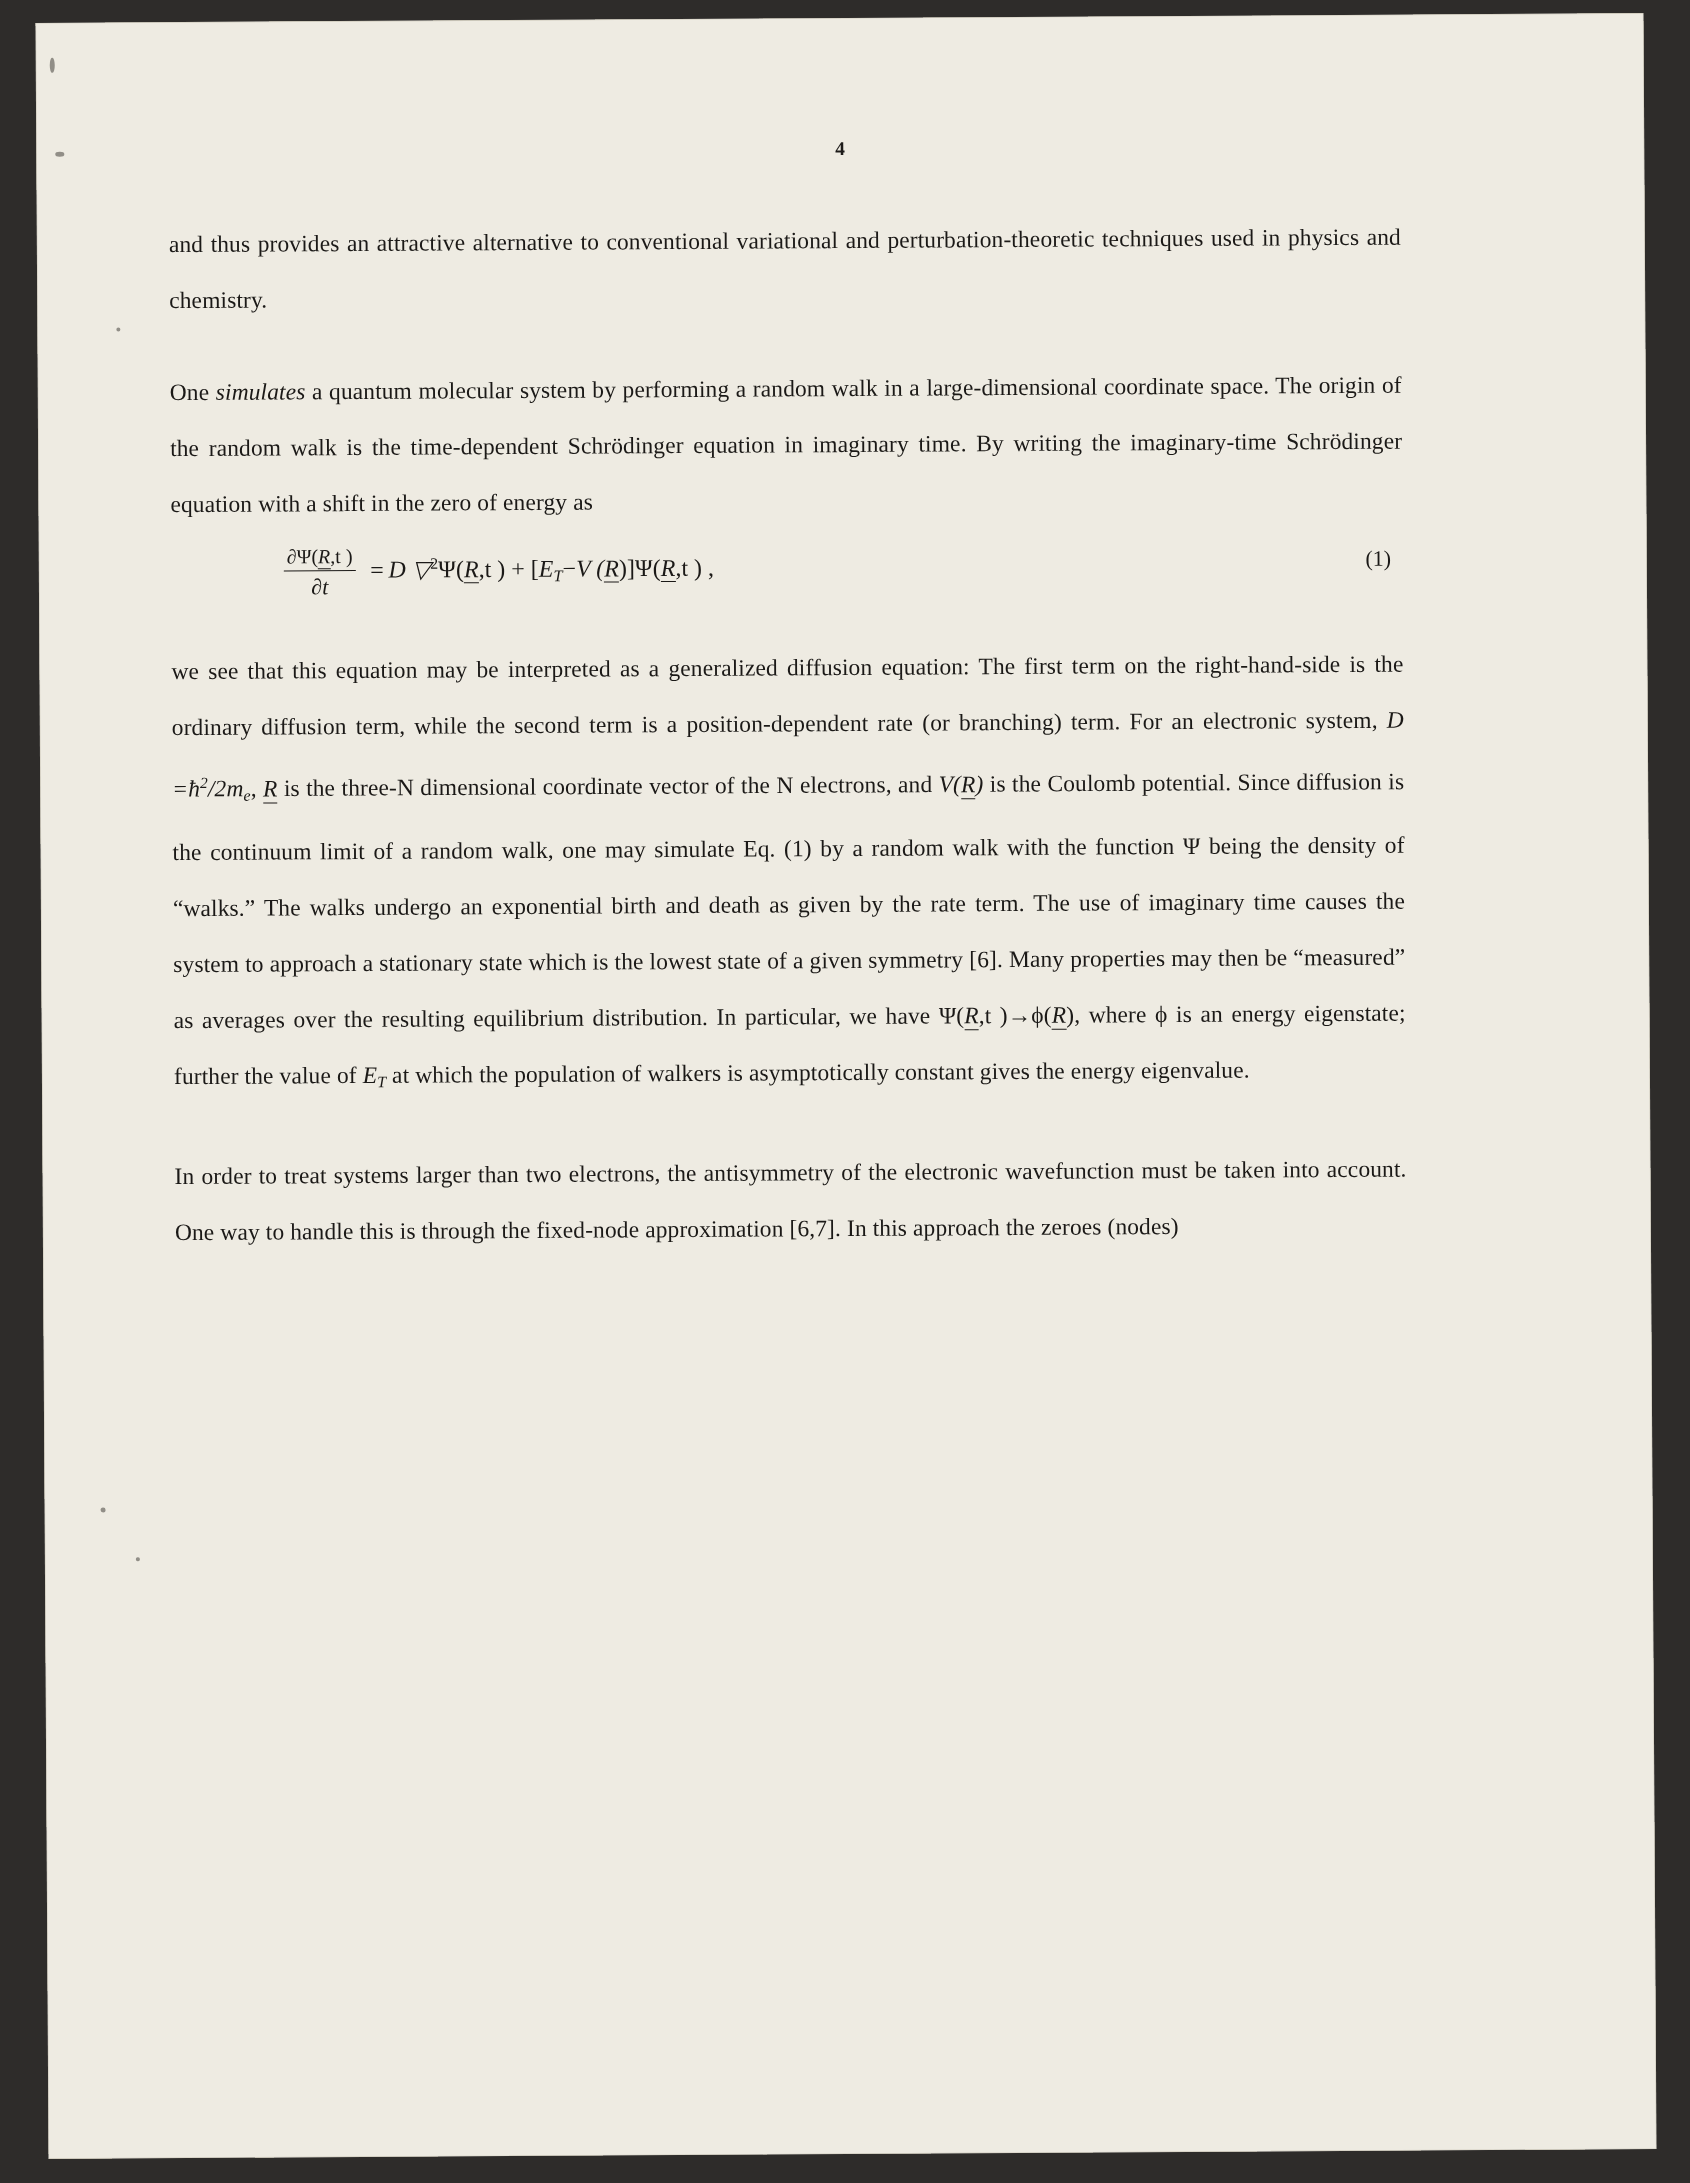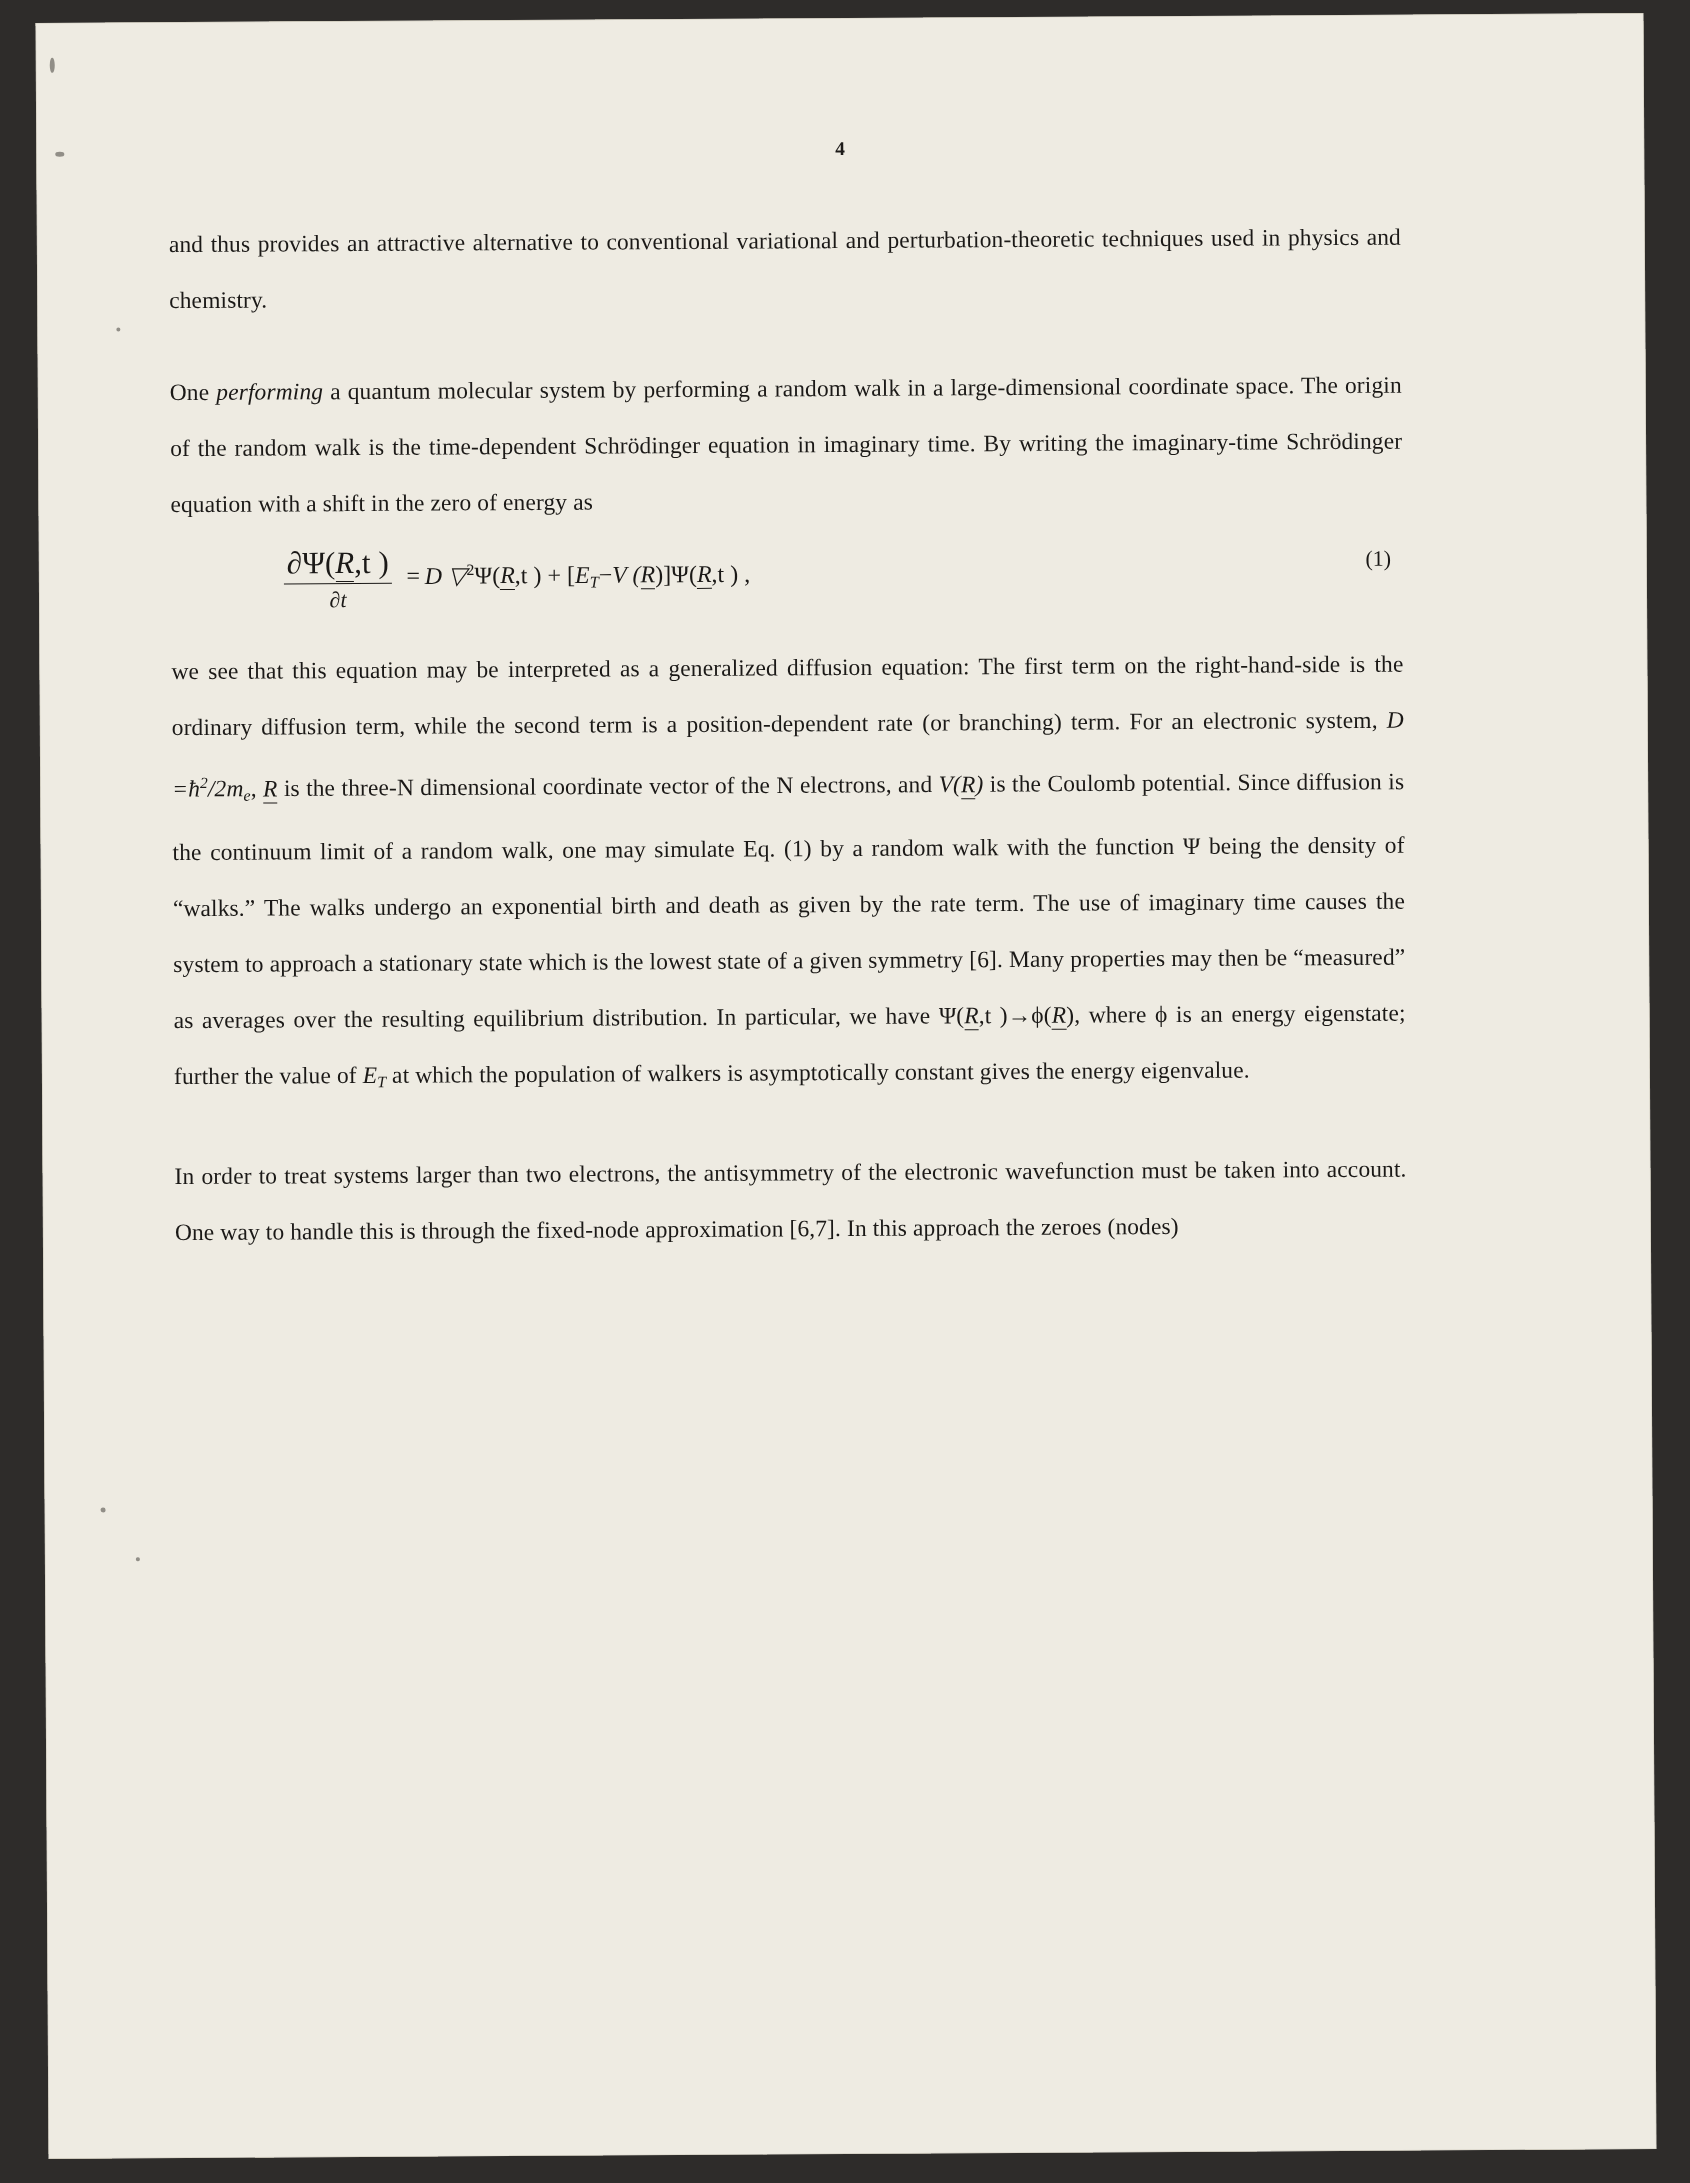--- a/index.html
+++ b/index.html
@@ -94,21 +94,21 @@
   .frac {
     display: inline-block;
     vertical-align: middle;
     text-align: center;
     margin: 0 3.5px;
   }
   .frac .num {
     display: block;
     padding: 0 3.5px 2.3px 3.5px;
     border-bottom: 1.2px solid #1b1917;
-    font-size: 31px;
+    font-size: 20px;
   }
   .frac .den {
     display: block;
     padding-top: 2.3px;
     font-size: 22px;
   }
   .uline { border-bottom: 1.2px solid #1b1917; padding-bottom: 0.6px; }
   sub { font-size: 0.68em; vertical-align: -0.28em; }
   sup { font-size: 0.66em; vertical-align: 0.55em; }
   .op { margin: 0 4.7px; }
@@ -129,21 +129,21 @@
 
       <div class="page-number">4</div>
 
       <div class="body-col">
 
         <p class="para">
           <span>and thus provides an attractive alternative to conventional variational and perturbation-theoretic techniques used in physics and chemistry.</span>
         </p>
 
         <p class="para tight">
-          <span>One </span><span class="it">performing</span><span> a quantum molecular system by performing a random walk in a large-dimensional coordinate space.  The origin of the random walk is the time-dependent Schrödinger equation in imaginary time.  By writing the imaginary-time Schrödinger equation with a shift in the zero of energy as</span>
+          <span>One </span><span class="it">simulates</span><span> a quantum molecular system by performing a random walk in a large-dimensional coordinate space.  The origin of the random walk is the time-dependent Schrödinger equation in imaginary time.  By writing the imaginary-time Schrödinger equation with a shift in the zero of energy as</span>
         </p>
 
         <div class="eq-block">
           <div class="eq-body">
             <span class="frac">
               <span class="num"><span>∂Ψ(</span><span class="it uline">R</span><span>,t )</span></span>
               <span class="den it">∂t</span>
             </span>
             <span class="op">=</span><span class="it">D ▽</span><sup>2</sup><span>Ψ(</span><span class="it uline">R</span><span>,t ) + [</span><span class="it">E</span><sub class="it">T</sub><span>−</span><span class="it">V (</span><span class="it uline">R</span><span>)]Ψ(</span><span class="it uline">R</span><span>,t )  ,</span>
           </div>

